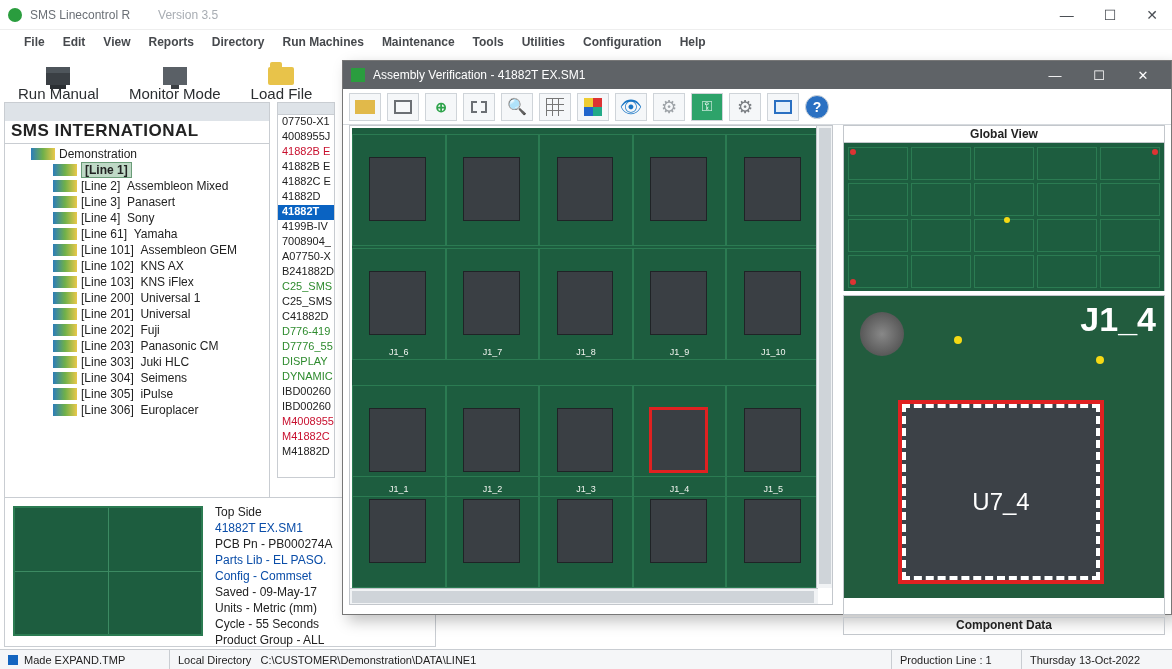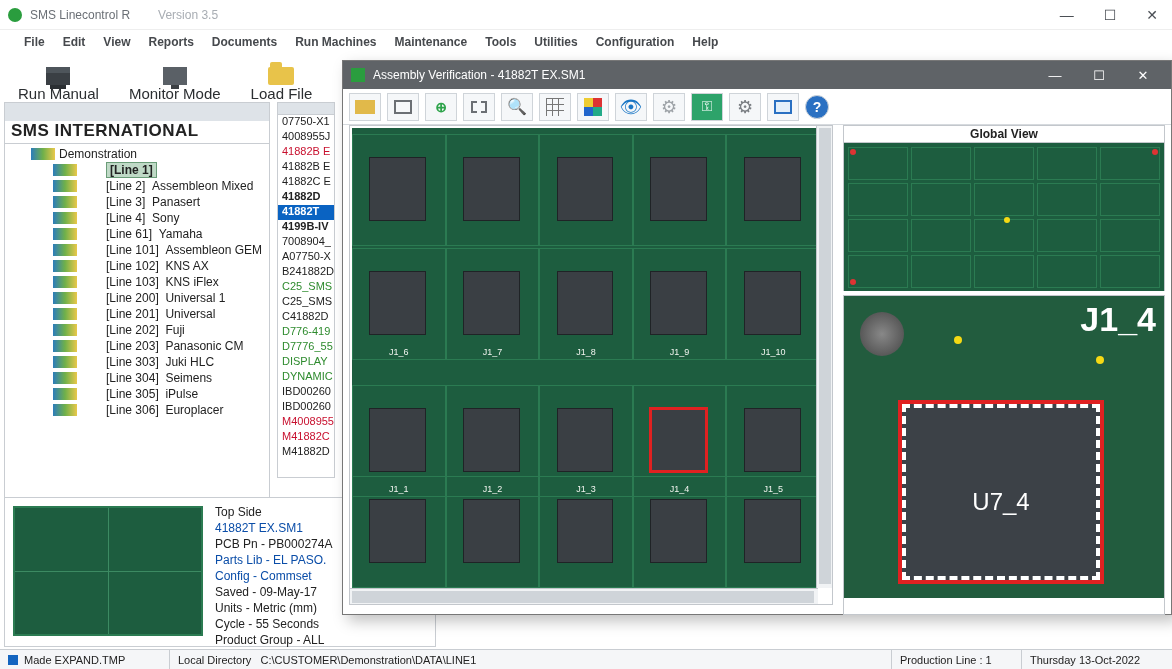--- a/index.html
+++ b/index.html
@@ -33,30 +33,30 @@
 
 .content { position: absolute; top: 102px; left: 0; right: 0; bottom: 20px; }
 
 
 .left-panel { position:absolute; top:0; left:4px; width:266px; height:485px; border:1px solid #c9cdd2; background:#fff; }
 .left-head { height:18px; background:#dee3e8; }
 .left-title { font-weight:900; font-size:17px; letter-spacing:0.5px; padding:0 6px 2px 6px; border-bottom:1px solid #c9cdd2; }
 .tree { padding:2px 4px; font-size:12px; overflow:hidden; }
 .tree-row { display:flex; align-items:center; height:16px; white-space:nowrap; cursor:pointer; }
 .tree-row.lvl1 { margin-left:22px; }
-.tree-row.lvl2 { margin-left:44px;gap:25px; }
+.tree-row.lvl2 { margin-left:44px; }
 .tree-ic { width:24px; height:12px; background:linear-gradient(90deg,#2c7dbb,#6fb04a,#e9c84a); margin-right:4px; flex:0 0 24px; }
 .tree-row .lab { white-space:nowrap; }
 .tree-row.sel .lab { background:#bfd9c6; border:1px solid #6a9c78; padding:0 3px; font-weight:700; }
 
 
 .file-list { position:absolute; top:0; left:277px; width:58px; height:376px; border:1px solid #c9cdd2; overflow:hidden; font-size:11px; background:#fff; }
 .file-list .fl-head { height:12px; background:#dee3e8; border-bottom:1px solid #c9cdd2; }
 .file-list .row { height:15px; padding:0 4px; white-space:nowrap; cursor:pointer; }
-.file-list .row.bold { font-weight:700; }
+.file-list .row.bold { font-weight:400; }
 .file-list .row.red { color:#c8102e; }
 .file-list .row.green { color:#2e8b2e; }
 .file-list .row.sel { background:#0a63c2; color:#fff; font-weight:700; }
 
 
 .bottom-panel { position:absolute; left:4px; bottom:2px; width:432px; height:150px; border:1px solid #c9cdd2; background:#fff; display:flex; }
 .thumb { margin:8px; width:190px; height:130px; background:#1d5d3f; border:2px solid #2b7b52; position:relative; }
 .thumb::before,.thumb::after { content:""; position:absolute; background:#3c8a62; }
 .thumb::before { left:0; right:0; top:50%; height:1px; }
 .thumb::after { top:0; bottom:0; left:50%; width:1px; }
@@ -135,21 +135,21 @@
     <span>☐</span>
     <span>✕</span>
   </div>
 </div>
 
 <div class="menubar" id="menubar">
     <span>File</span>
     <span>Edit</span>
     <span>View</span>
     <span>Reports</span>
-    <span>Documents</span>
+    <span>Directory</span>
     <span>Run Machines</span>
     <span>Maintenance</span>
     <span>Tools</span>
     <span>Utilities</span>
     <span>Configuration</span>
     <span>Help</span>
   </div>
 
 <div class="toolbar">
   <div class="tool-btn">
@@ -460,20 +460,21 @@
           <div class="corner">J1_4</div>
           <div class="ydot" style="left:110px;top:40px"></div>
           <div class="ydot" style="right:60px;top:60px"></div>
           <div class="ydot" style="left:80px;bottom:14px"></div>
           <div class="bigchip">
             <div class="biglab">U7_4</div>
           </div>
           <div class="u6">U6_4</div>
         </div>
       </div>
+      <div class="compdata">Component Data</div>
     </div>
   </div>
 </div>
 
 <div class="statusbar">
   <div class="seg" style="width:170px">
       <div class="si"></div>
       <span>Made EXPAND.TMP</span>
     </div>
   <div class="seg grow"><span>Local Directory</span>&nbsp;&nbsp;&nbsp;<span>C:\CUSTOMER\Demonstration\DATA\LINE1</span></div>

